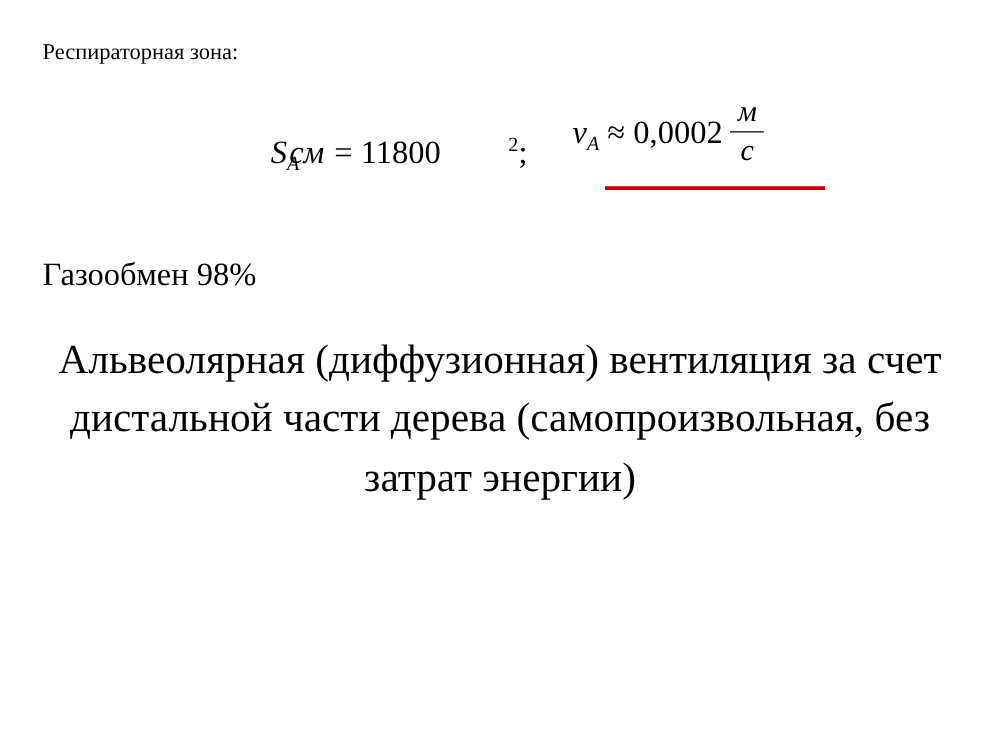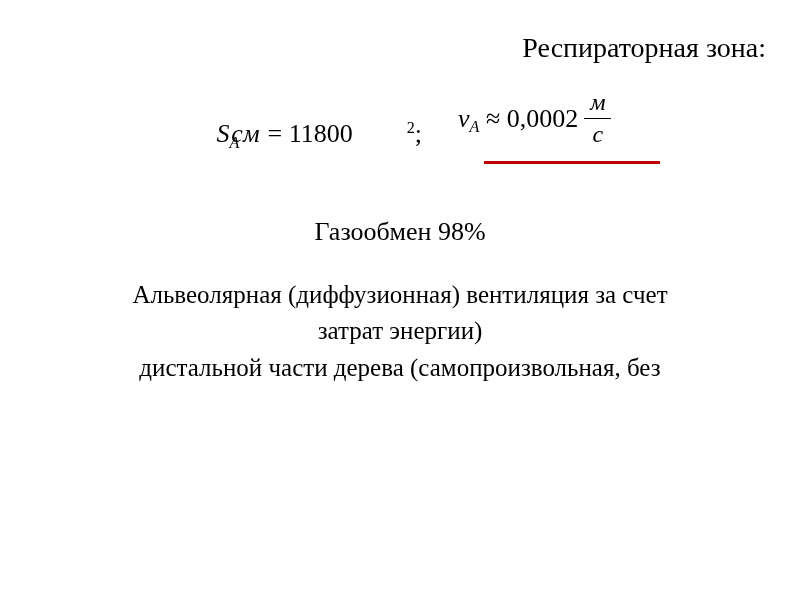--- a/index.html
+++ b/index.html
@@ -15,22 +15,22 @@
     overflow: hidden;
   }
   .slide {
     position: relative;
     width: 800px;
     height: 600px;
     box-sizing: border-box;
     padding: 30px 34px 0 34px;
   }
   .title-line {
-    text-align: right;
-    font-size: 28px;
+    text-align: left;
+    font-size: 18px;
     line-height: 1.25;
     margin: 0 0 14px 0;
   }
   .subtitle-block {
     text-align: center;
     font-size: 26px;
     line-height: 1.32;
     margin: 0 0 26px 0;
   }
   .subtitle-block .l2 {
@@ -108,28 +108,28 @@
   .red-underline {
     position: absolute;
     left: 26px;
     top: 70px;
     width: 176px;
     height: 3px;
     background: #c00000;
   }
   
   .gas-line {
-    text-align: center;
+    text-align: left;
     font-size: 26px;
     margin-top: 6px;
   }
   .para {
     margin-top: 30px;
     text-align: center;
-    font-size: 25px;
+    font-size: 33px;
     line-height: 1.45;
   }
   .para .ln {
     display: block;
   }
   .chem-sub {
     font-size: 0.66em;
     vertical-align: -0.3em;
   }
 </style>
@@ -154,17 +154,17 @@
       <span>≈ 0,0002</span><span class="frac"><span class="num">м</span><span class="bar"></span><span class="den">с</span></span>
       <span class="red-underline" style="background: rgb(192, 0, 0);"></span>
     </div>
 
   </div>
 
   <div class="gas-line">Газообмен 98%</div>
 
   <div class="para">
     <span class="ln">Альвеолярная (диффузионная) вентиляция за счет</span>
+    <span class="ln">дистальной части дерева (самопроизвольная, без</span>
     <span class="ln">затрат энергии)</span>
-    <span class="ln">дистальной части дерева (самопроизвольная, без</span>
   </div>
 
 </div>
 
 </body></html>

